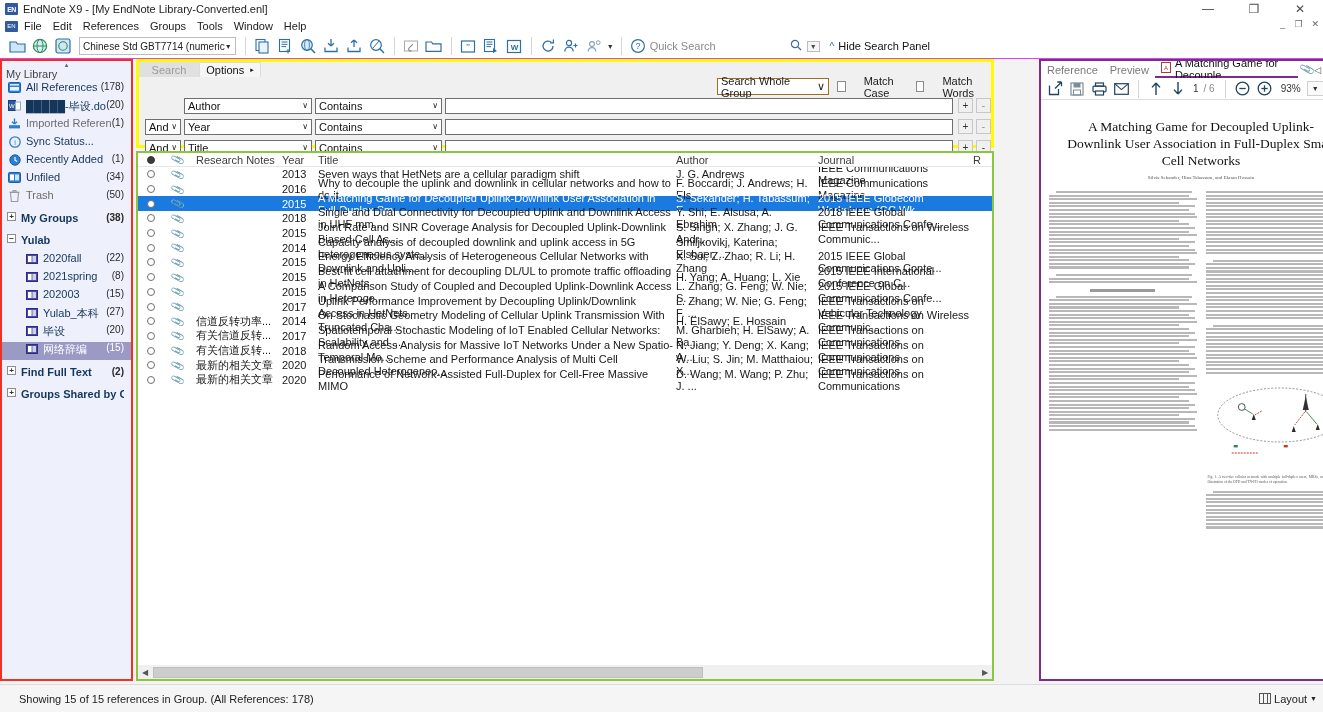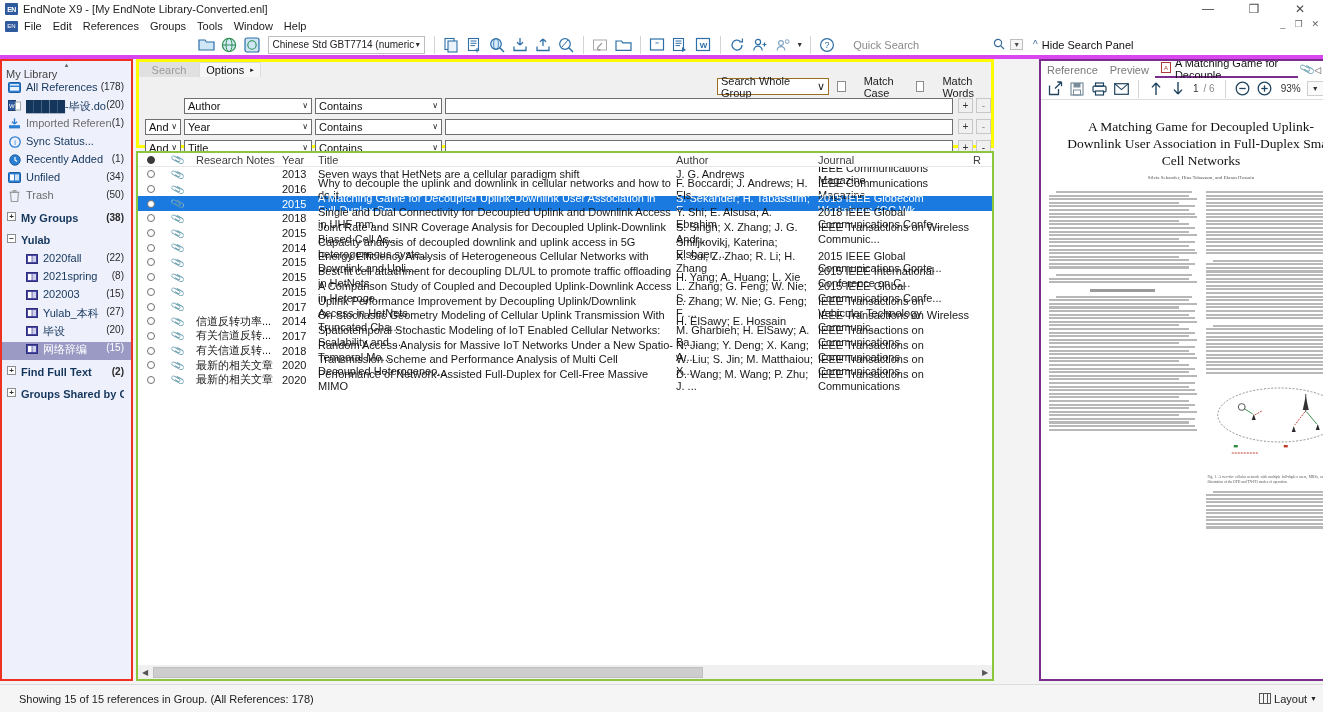--- a/index.html
+++ b/index.html
@@ -40,38 +40,37 @@
   .menubar .en-logo2 {
     width:13px;height:11px;background:#2f5a9e;color:#fff;font-size:6px;
     display:flex;align-items:center;justify-content:center;margin-right:6px;border-radius:1px;
   }
   .menubar span.mi { font-size:11px;color:#1b1b1b;margin-right:11px;cursor:default; }
   .mdi-controls { position:absolute; right:4px; top:1px; display:flex; gap:9px; font-size:9px; color:#666; }
 
   
   .toolbar {
     height:25px;background:#ffffff;display:flex;align-items:center;padding-left:6px;
-    border-bottom:4px solid #d946ef;
-    justify-content:center;
+    border-bottom:1px solid #d946ef;
   }
   .tbicon {
     width:22px;height:21px;display:flex;align-items:center;justify-content:center;
     color:#3d6ea8; margin-right:1px;
   }
   .tbicon svg { display:block; }
   .tb-sep { width:1px;height:18px;background:#d4d4d4;margin:0 5px; }
   .stylebox {
     height:18px;min-width:145px;border:1px solid #bdbdbd;background:#fff;
     display:flex;align-items:center;padding:0 3px;font-size:10px;color:#222;margin:0 4px;
     justify-content:space-between;
   }
   .stylebox .arw { font-size:7px;color:#333; }
   .quicksearch {
     height:18px;width:140px;display:flex;align-items:center;font-size:11px;color:#8a8a8a;
-    margin-left:14px;
+    margin-left:0;
   }
   .qs-icons { display:flex;align-items:center;gap:5px;color:#4b4b4b; }
   .hidepanel { display:flex;align-items:center;gap:4px;font-size:11px;color:#111;margin-left:10px; }
 
   
   .workarea { position:absolute; left:0; top:59px; width:1323px; height:625px; }
 
   
   .sidebar {
     position:absolute;left:0;top:0;width:133px;height:622px;background:#eef0fb;

